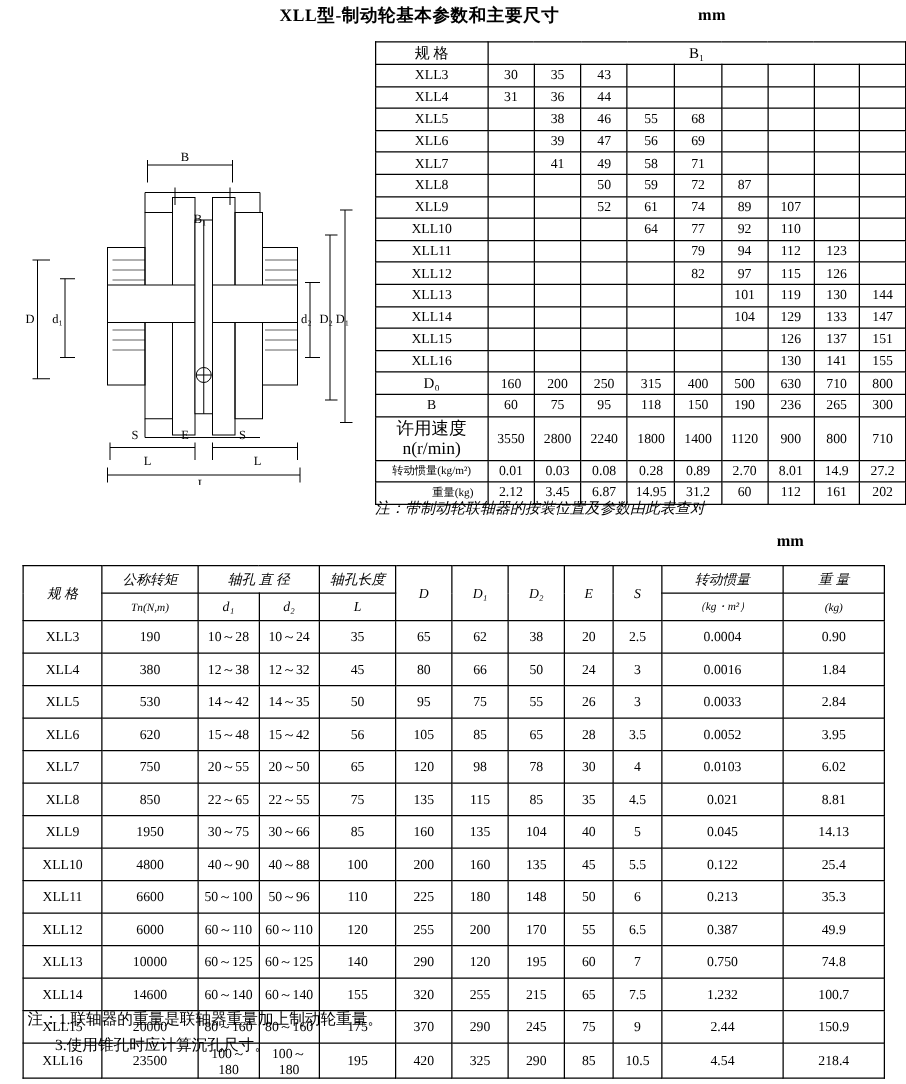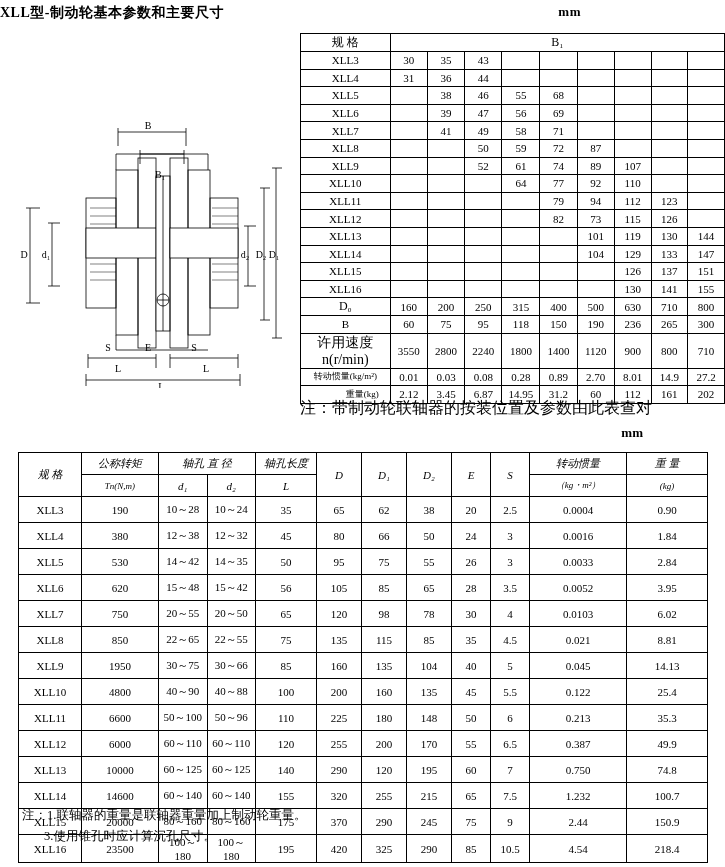--- a/index.html
+++ b/index.html
@@ -6,21 +6,21 @@
   body{
     width:725px;height:867px;
     background:#ffffff;
     font-family:"Liberation Serif", serif;
     color:#000;
     position:relative;
     overflow:hidden;
   }
   .title1{
     position:absolute;left:0;top:4px;width:671px;
-    font-size:14px;font-weight:bold;
+    text-align:center;font-size:14px;font-weight:bold;
     letter-spacing:0.5px;
   }
   .title1 .mm{
     position:absolute;right:90px;top:0;font-weight:bold;font-size:13px;
   }
   
   .drawing{
     position:absolute;left:8px;top:58px;width:278px;height:330px;
   }
   .drawing svg{display:block;}
@@ -35,21 +35,21 @@
     text-align:center;
     height:16.6px;
     padding:0 2px;
     font-weight:normal;
     font-family:"Liberation Serif",serif;
   }
   .t1 .spec{width:60px;}
   .t1 .b1col{width:35px;}
   .t1 .hdr{font-size:12px;}
   .note1{
-    position:absolute;left:300px;top:398px;font-size:16px;
+    position:absolute;left:300px;top:398px;font-size:12px;font-style:italic;
   }
   
   .title2{
     position:absolute;left:0;top:424px;width:725px;text-align:center;
     font-size:14px;font-weight:bold;
   }
   .title2 .mm{
     position:absolute;right:82px;top:1px;font-weight:bold;font-size:13px;
   }
   
@@ -288,21 +288,21 @@
         <td class="b1col">123</td>
         <td class="b1col"></td>
       </tr>
       <tr>
         <td class="spec">XLL12</td>
         <td class="b1col"></td>
         <td class="b1col"></td>
         <td class="b1col"></td>
         <td class="b1col"></td>
         <td class="b1col">82</td>
-        <td class="b1col">73</td>
+        <td class="b1col">97</td>
         <td class="b1col">115</td>
         <td class="b1col">126</td>
         <td class="b1col"></td>
       </tr>
       <tr>
         <td class="spec">XLL13</td>
         <td class="b1col"></td>
         <td class="b1col"></td>
         <td class="b1col"></td>
         <td class="b1col"></td>

